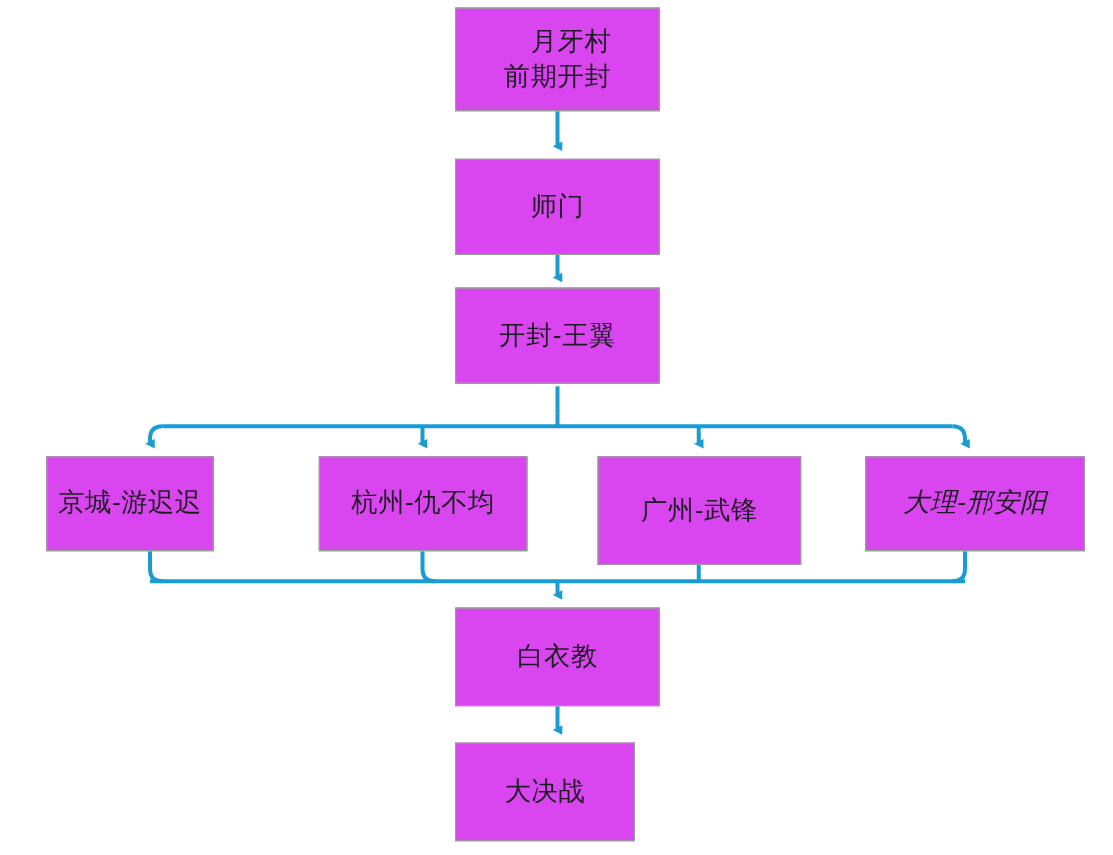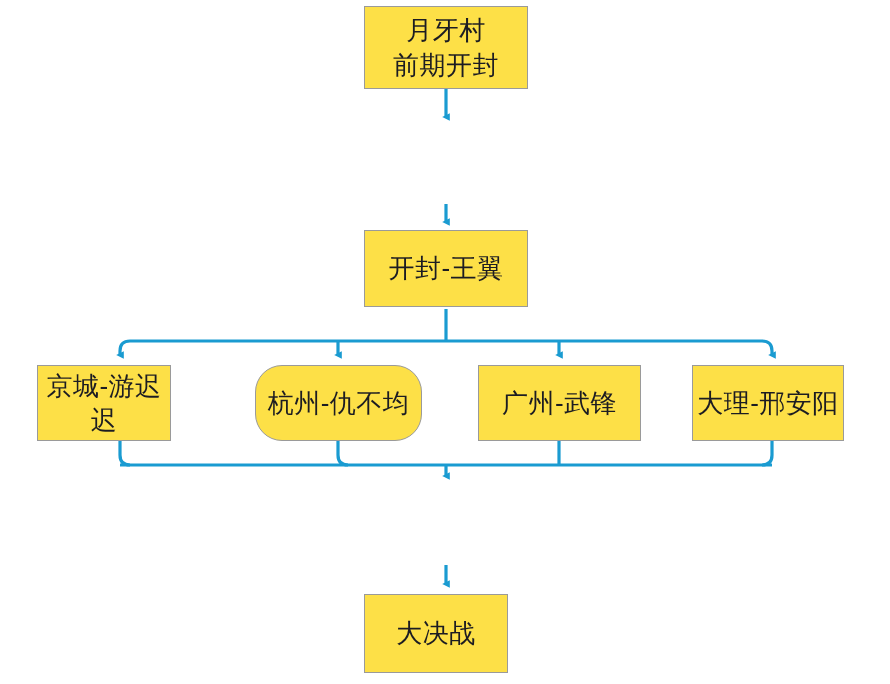--- a/index.html
+++ b/index.html
@@ -24,41 +24,41 @@
     left: 0;
     top: 0;
     width: 890px;
     height: 684px;
     pointer-events: none;
   }
   .node {
     position: absolute;
     box-sizing: border-box;
     border: 1px solid #9a9a9a;
-    background: #fde047;
+    background: #d946ef;
     display: flex;
     align-items: center;
     justify-content: center;
-    text-align: center;
+    text-align: right;
     color: #1c1c22;
-    font-size: 26px;
+    font-size: 21px;
     line-height: 1.32;
     letter-spacing: 0.5px;
     white-space: pre-line;
     z-index: 2;
   }
   
   #node-start   { left: 364px; top: 6px;   width: 164px; height: 83px; }
   #node-sect    { left: 364px; top: 127px; width: 164px; height: 77px; }
   #node-kaifeng { left: 364px; top: 230px; width: 164px; height: 77px; }
   
   #node-branch-0 { left: 37px;  top: 365px; width: 134px; height: 76px; }
-  #node-branch-1 { left: 255px; top: 365px; width: 167px; height: 76px; border-radius: 27px; }
-  #node-branch-2 { left: 478px; top: 365px; width: 163px; height: 76px; }
-  #node-branch-3 { left: 692px; top: 365px; width: 152px; height: 76px; }
+  #node-branch-1 { left: 255px; top: 365px; width: 167px; height: 76px; }
+  #node-branch-2 { left: 478px; top: 365px; width: 163px; height: 87px; }
+  #node-branch-3 { left: 692px; top: 365px; width: 176px; height: 76px; font-style: italic; }
   
   #node-baiyi   { left: 364px; top: 486px; width: 164px; height: 79px; }
   #node-final   { left: 364px; top: 594px; width: 144px; height: 79px; }
 </style>
 </head>
 <body>
 
 <div id="canvas">
 
   <svg class="connectors" viewBox="0 0 890 684" xmlns="http://www.w3.org/2000/svg">
@@ -92,27 +92,29 @@
       <path d="M120,465 L772,465"></path>
       <path d="M446,465 L446,476" marker-end="url(#arrowhead)"></path>
 
       <path d="M446,565 L446,584" marker-end="url(#arrowhead)"></path>
     </g>
   </svg>
 
   <div class="node" id="node-start">月牙村
 前期开封</div>
 
+  <div class="node" id="node-sect">师门</div>
 
   <div class="node" id="node-kaifeng">开封-王翼</div>
 
   <div class="node" id="node-branch-0">京城-游迟迟</div>
 
   <div class="node" id="node-branch-1">杭州-仇不均</div>
 
   <div class="node" id="node-branch-2">广州-武锋</div>
 
   <div class="node" id="node-branch-3">大理-邢安阳</div>
 
+  <div class="node" id="node-baiyi">白衣教</div>
 
   <div class="node" id="node-final">大决战</div>
 
 </div>
 
 </body></html>

